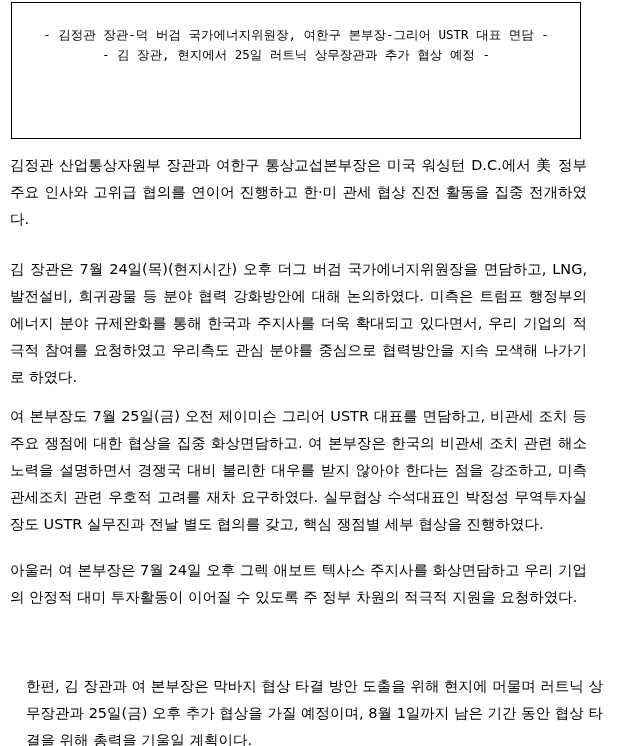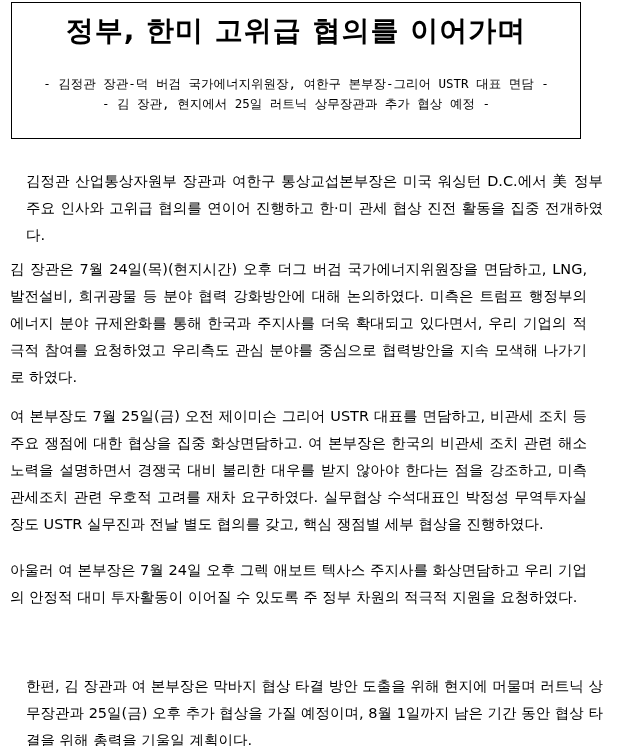--- a/index.html
+++ b/index.html
@@ -11,22 +11,21 @@
   .title-line.first { margin-top: 7px; }
   .sub-line { font-size: 12.5px; line-height: 20px; font-family: "DejaVu Sans Mono", "Liberation Mono", monospace; }
   .sub-line.first { margin-top: 22px; }
   .para { position: absolute; left: 10px; width: 577px; font-size: 14.5px; line-height: 27px;
           text-align: justify; text-align-last: left; }
 </style>
 </head>
 <body>
 
 <div class="headline-box">
-  <div class="title-line first">정부, 한미 고위급 협의를 이어가며</div>
   <div class="sub-line first">- 김정관 장관-덕 버검 국가에너지위원장, 여한구 본부장-그리어 USTR 대표 면담 -</div>
   <div class="sub-line">- 김 장관, 현지에서 25일 러트닉 상무장관과 추가 협상 예정 -</div>
 </div>
 
-<p class="para" style="top:152px;margin:16px;"> 김정관 산업통상자원부 장관과 여한구 통상교섭본부장은 미국 워싱턴 D.C.에서 美 정부 주요 인사와 고위급 협의를 연이어 진행하고 한·미 관세 협상 진전 활동을 집중 전개하였다.</p>
+<p class="para" style="top:152px;margin:0;"> 김정관 산업통상자원부 장관과 여한구 통상교섭본부장은 미국 워싱턴 D.C.에서 美 정부 주요 인사와 고위급 협의를 연이어 진행하고 한·미 관세 협상 진전 활동을 집중 전개하였다.</p>
 <p class="para" style="top:256px;margin:0;"> 김 장관은 7월 24일(목)(현지시간) 오후 더그 버검 국가에너지위원장을 면담하고, LNG, 발전설비, 희귀광물 등 분야 협력 강화방안에 대해 논의하였다. 미측은 트럼프 행정부의 에너지 분야 규제완화를 통해 한국과 주지사를 더욱 확대되고 있다면서, 우리 기업의 적극적 참여를 요청하였고 우리측도 관심 분야를 중심으로 협력방안을 지속 모색해 나가기로 하였다.</p>
 <p class="para" style="top:403px;margin:0;"> 여 본부장도 7월 25일(금) 오전 제이미슨 그리어 USTR 대표를 면담하고, 비관세 조치 등 주요 쟁점에 대한 협상을 집중 화상면담하고. 여 본부장은 한국의 비관세 조치 관련 해소 노력을 설명하면서 경쟁국 대비 불리한 대우를 받지 않아야 한다는 점을 강조하고, 미측 관세조치 관련 우호적 고려를 재차 요구하였다. 실무협상 수석대표인 박정성 무역투자실장도 USTR 실무진과 전날 별도 협의를 갖고, 핵심 쟁점별 세부 협상을 진행하였다.</p>
 <p class="para" style="top:557px;margin:0;"> 아울러 여 본부장은 7월 24일 오후 그렉 애보트 텍사스 주지사를 화상면담하고 우리 기업의 안정적 대미 투자활동이 이어질 수 있도록 주 정부 차원의 적극적 지원을 요청하였다.</p>
 <p class="para" style="top:657px;margin:16px;"> 한편, 김 장관과 여 본부장은 막바지 협상 타결 방안 도출을 위해 현지에 머물며 러트닉 상무장관과 25일(금) 오후 추가 협상을 가질 예정이며, 8월 1일까지 남은 기간 동안 협상 타결을 위해 총력을 기울일 계획이다.</p>
 
 </body></html>

